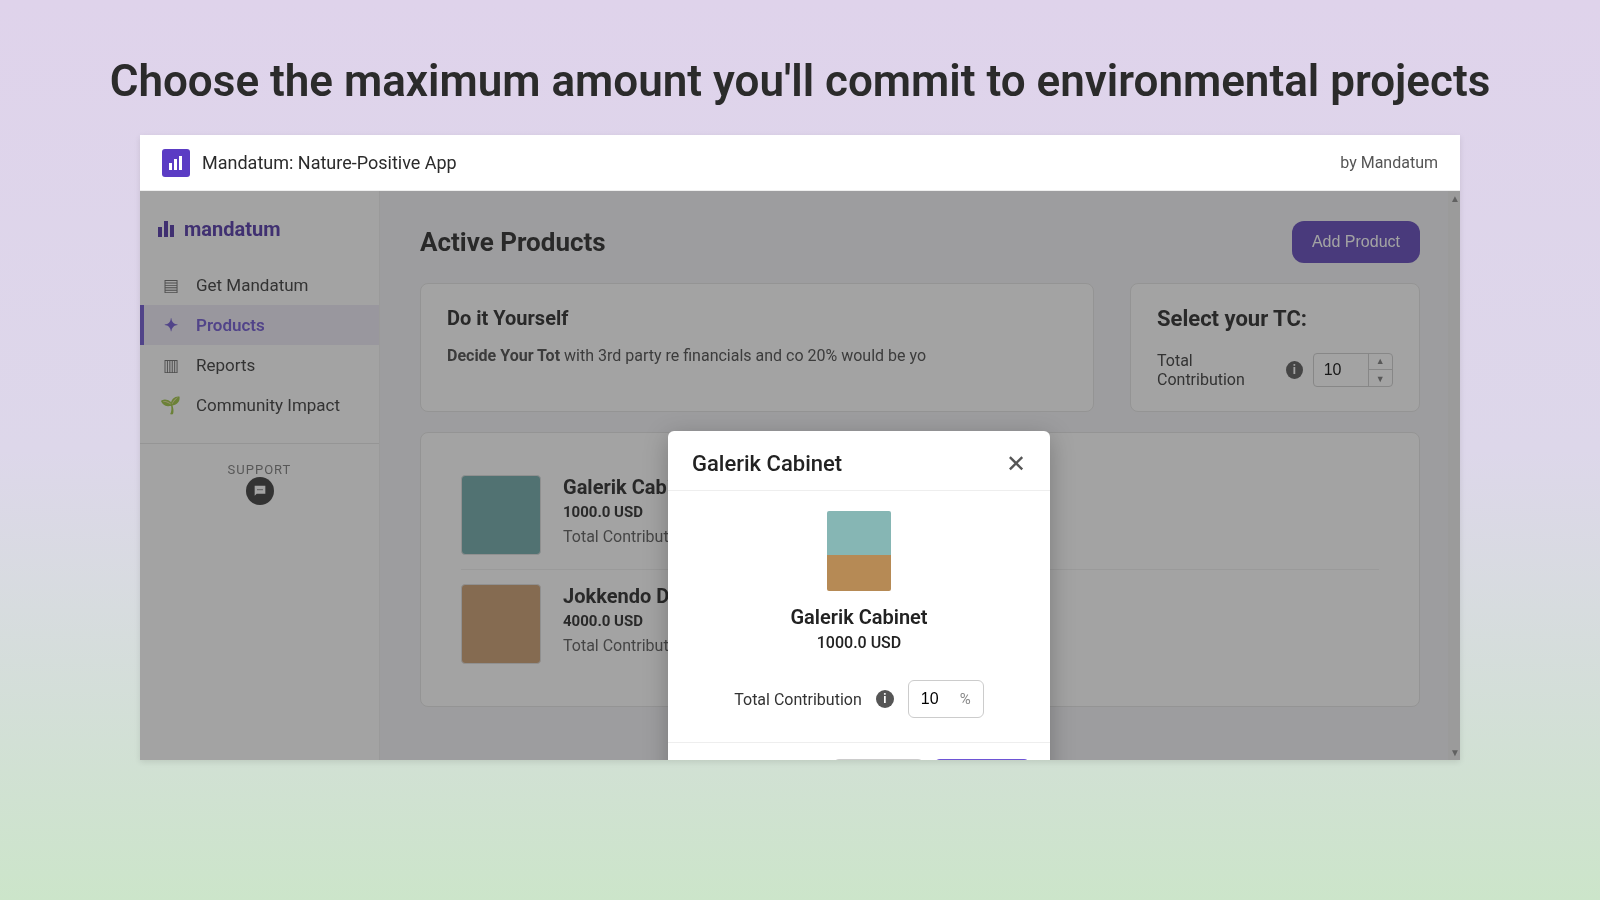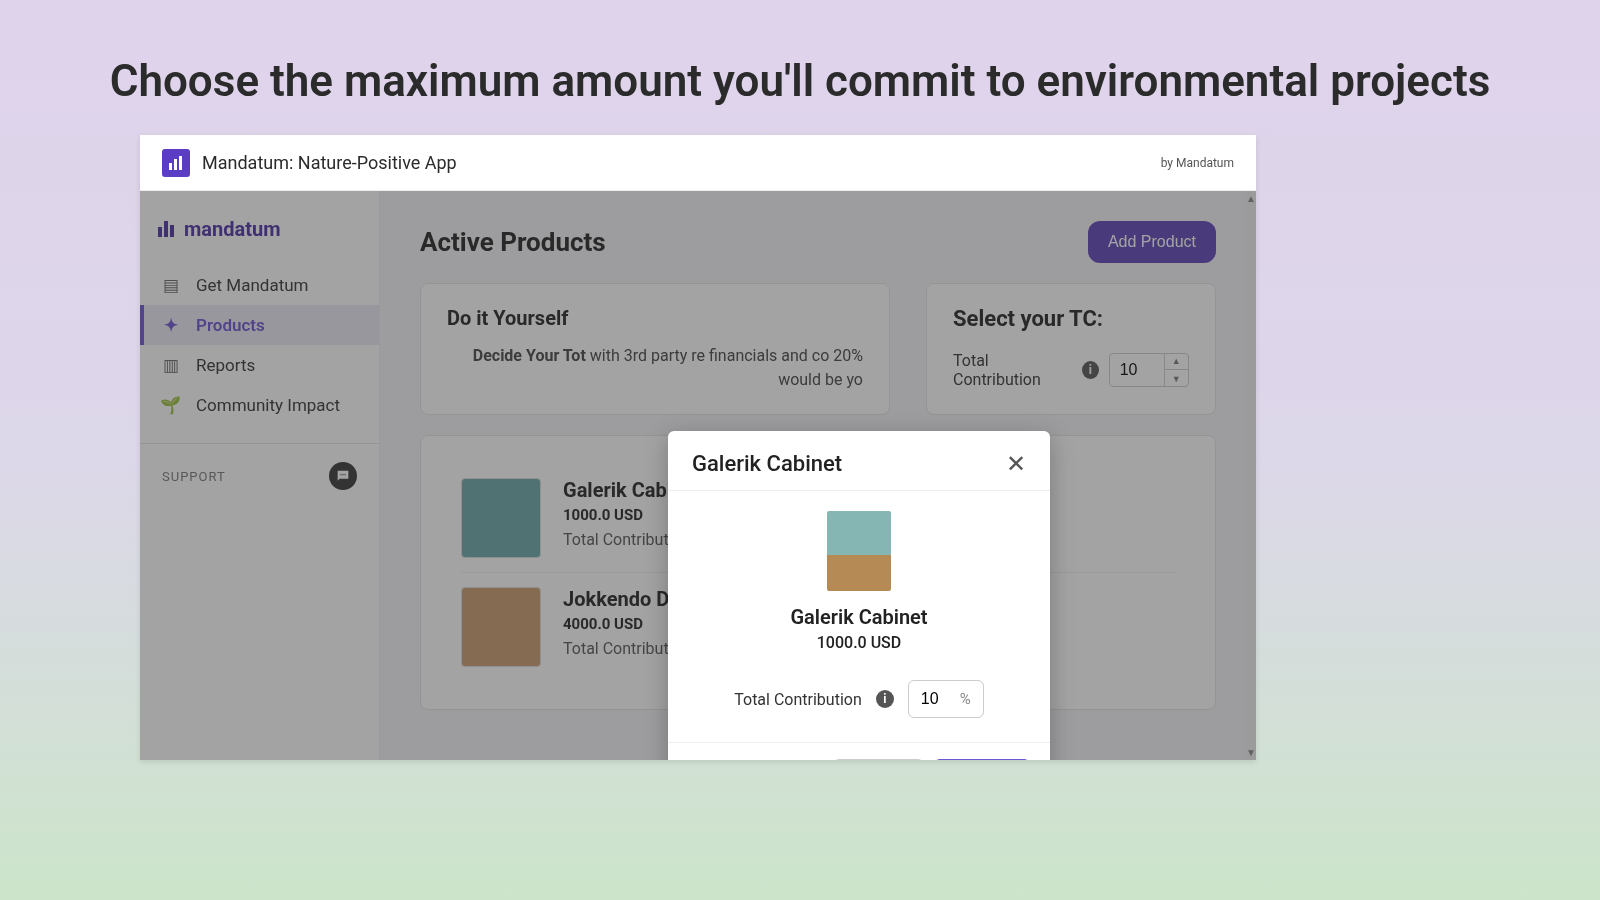--- a/index.html
+++ b/index.html
@@ -13,21 +13,21 @@
   .page-title {
     text-align: center;
     font-size: 44px;
     font-weight: 600;
     color: #2b2b2b;
     padding-top: 55px;
   }
   .app-frame {
     position: absolute;
     left: 140px; top: 135px;
-    width: 1116px; height: 625px;
+    width: 1320px; height: 625px;
     background: #14532d;
     box-shadow: 0 2px 6px rgba(0,0,0,.1);
     display: flex; flex-direction: column;
     overflow: hidden;
   }
   .app-topbar {
     height: 56px;
     background: #fff;
     border-bottom: 1px solid #eee;
     display: flex; align-items: center;
@@ -35,21 +35,21 @@
   }
   .app-topbar .logo-badge {
     width: 28px; height: 28px;
     background: #5B3CC4;
     border-radius: 3px;
     display: flex; align-items: center; justify-content: center;
     color: #fff; font-weight: bold;
     margin-right: 12px;
   }
   .app-topbar .app-name { font-size: 18px; color: #2b2b2b; }
-  .app-topbar .by-text { margin-left: auto; color: #555; font-size: 12px; }
+  .app-topbar .by-text { margin-left: auto; color: #555; font-size: 16px; }
 
   .app-body { flex: 1; display: flex; position: relative; }
 
   .dim-overlay {
     position: absolute; left:0; top:56px; right:0; bottom:0;
     background: rgba(50,50,50,0.45);
     z-index: 5;
     pointer-events: none;
   }
 
@@ -86,21 +86,21 @@
     padding-left: 18px;
     font-weight: 600;
   }
   .nav-item.active .nico { color: #6B52D0; }
 
   .support-row {
     margin-top: 18px;
     border-top: 1px solid #e5e5e5;
     padding: 18px 22px;
     display: flex; align-items: center; justify-content: space-between;
-    color: #777; font-size: 13px; letter-spacing: 1px;
+    color: #777; font-size: 13px; letter-spacing: 1px; flex-direction: column;
   }
   .support-row .chat-ico { width: 28px; height: 28px; background:#343434; border-radius:50%; display:flex; align-items:center; justify-content:center; }
   .support-row .chat-ico svg { width:16px; height:16px; fill:#fff; }
 
   .main {
     flex: 1;
     background: #f5f5f7;
     padding: 30px 40px;
     position: relative;
     overflow: hidden;
@@ -118,21 +118,21 @@
   }
 
   .cards-row { display: flex; gap: 36px; }
   .card {
     background: #fff; border:1px solid #e4e4e4;
     border-radius: 8px;
     padding: 22px 26px;
   }
   .info-card { flex:1; }
   .info-card h3 { font-size: 20px; font-weight:700; color:#222; margin-bottom: 14px; }
-  .info-card p { font-size: 16px; color:#444; line-height: 1.5; text-align: right; }
+  .info-card p { font-size: 16px; color:#444; line-height: 1.5; }
   .info-card p b { font-weight: 700; }
   .tc-card { width: 290px; }
   .tc-card h3 { font-size: 22px; font-weight:700; color:#222; margin-bottom: 20px; }
   .tc-row { display:flex; align-items:center; gap:10px; }
   .tc-label { font-size: 16px; color:#333; }
   .info-ico { width:18px; height:18px; background:#555; border-radius:50%; color:#fff; font-size:12px; display:inline-flex; align-items:center; justify-content:center; font-weight:bold; }
   .spin {
     border:1px solid #ccc; border-radius:4px;
     display:flex; align-items:center;
     height: 34px; width: 86px;

